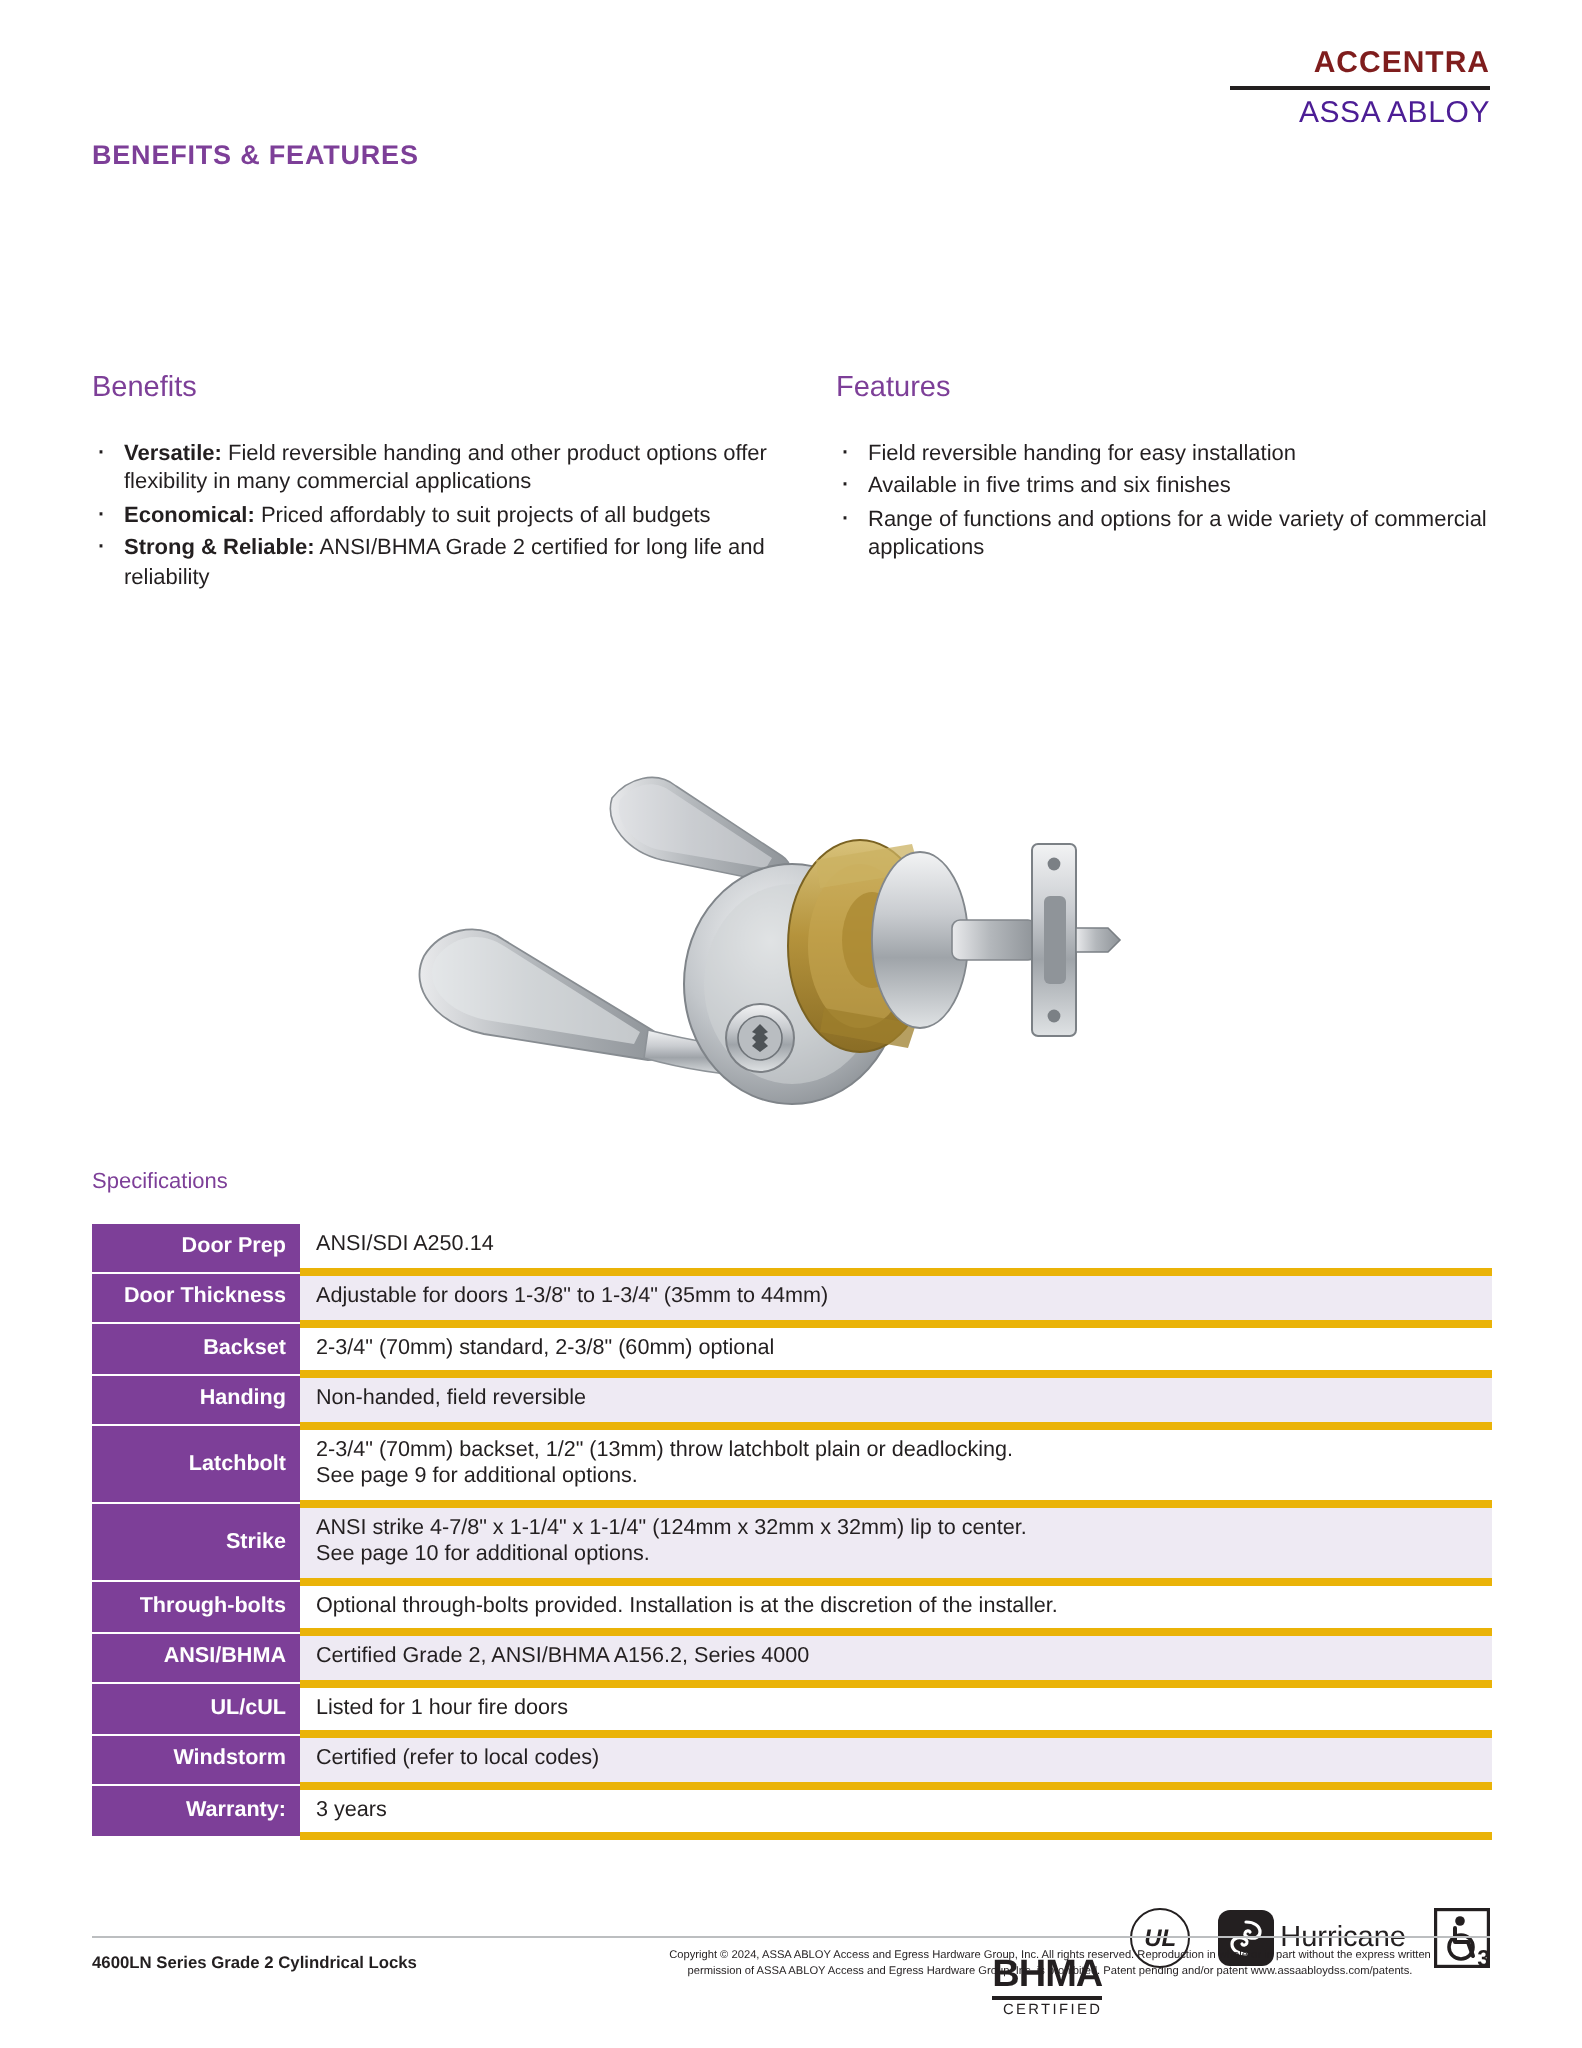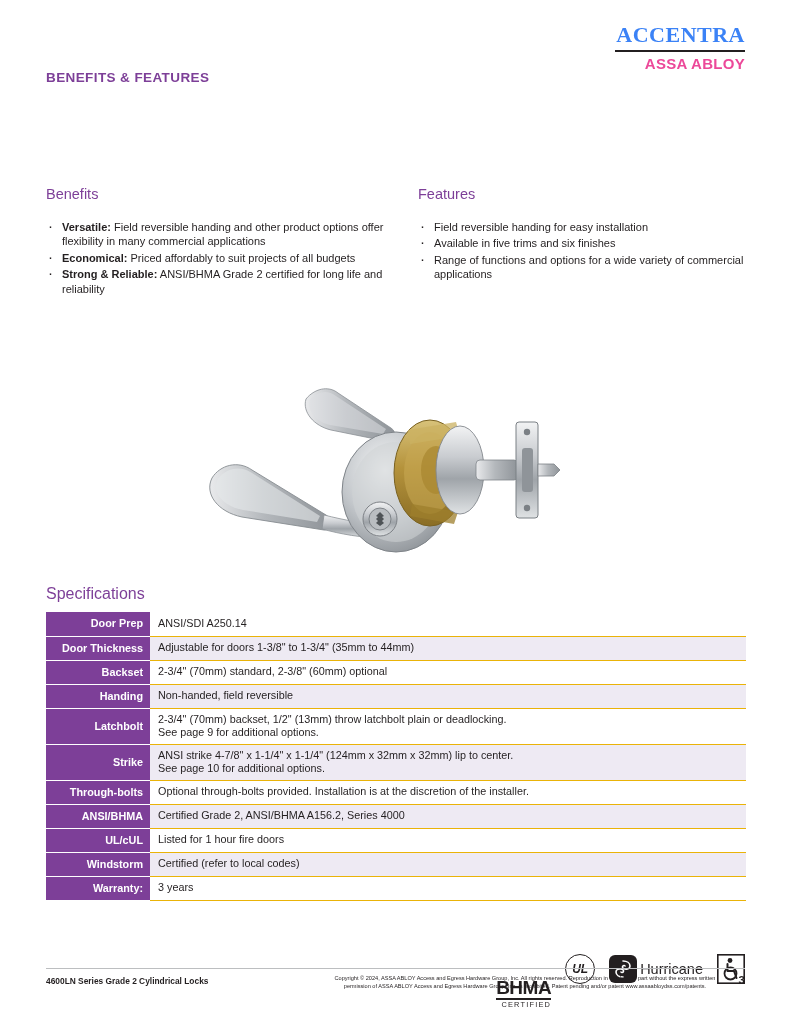--- a/index.html
+++ b/index.html
@@ -17,38 +17,38 @@
 
   
   .brand-block {
     position: absolute;
     top: 24px;
     right: 46px;
     text-align: right;
     width: 130px;
   }
   .brand-accentra {
-    font-family: Liberation Serif, serif;
+    font-family: Liberation Sans, sans-serif;
     font-weight: bold;
-    font-size: 22px;
+    font-size: 15px;
     letter-spacing: 0.5px;
-    color: #3b82f6;
+    color: #7f1d1d;
     line-height: 1;
   }
   .brand-rule {
     height: 2px;
     background: #231f20;
     margin: 4px 0 4px 0;
   }
   .brand-assa {
     font-family: "Liberation Sans", sans-serif;
-    font-weight: bold;
+    font-weight: normal;
     font-size: 15px;
     letter-spacing: 0.3px;
-    color: #ec4899;
+    color: #4c1d95;
     line-height: 1;
   }
 
   .page-heading {
     position: absolute;
     top: 70px;
     left: 46px;
     font-size: 13.5px;
     font-weight: bold;
     letter-spacing: 0.4px;
@@ -94,21 +94,21 @@
     width: 390px;
     height: 235px;
   }
 
   
   .spec-title {
     position: absolute;
     top: 585px;
     left: 46px;
     color: #7d3f98;
-    font-size: 16px;
+    font-size: 11px;
   }
   table.spec {
     position: absolute;
     top: 612px;
     left: 46px;
     width: 700px;
     border-collapse: collapse;
     font-size: 10.8px;
   }
   table.spec tr { height: 24px; }
@@ -121,21 +121,21 @@
     padding: 3px 7px 3px 4px;
     vertical-align: middle;
     border-bottom: 1px solid #ffffff;
     line-height: 13px;
   }
   table.spec td.value {
     padding: 4px 8px;
     vertical-align: middle;
     color: #231f20;
     line-height: 13.5px;
-    border-bottom: 1px solid #eab308;
+    border-bottom: 4px solid #eab308;
   }
   table.spec tr.alt td.value { background: #eeeaf3; }
   table.spec tr.plain td.value { background: #ffffff; }
 
   
   .certs {
     position: absolute;
     top: 930px;
     right: 46px;
     display: flex;

